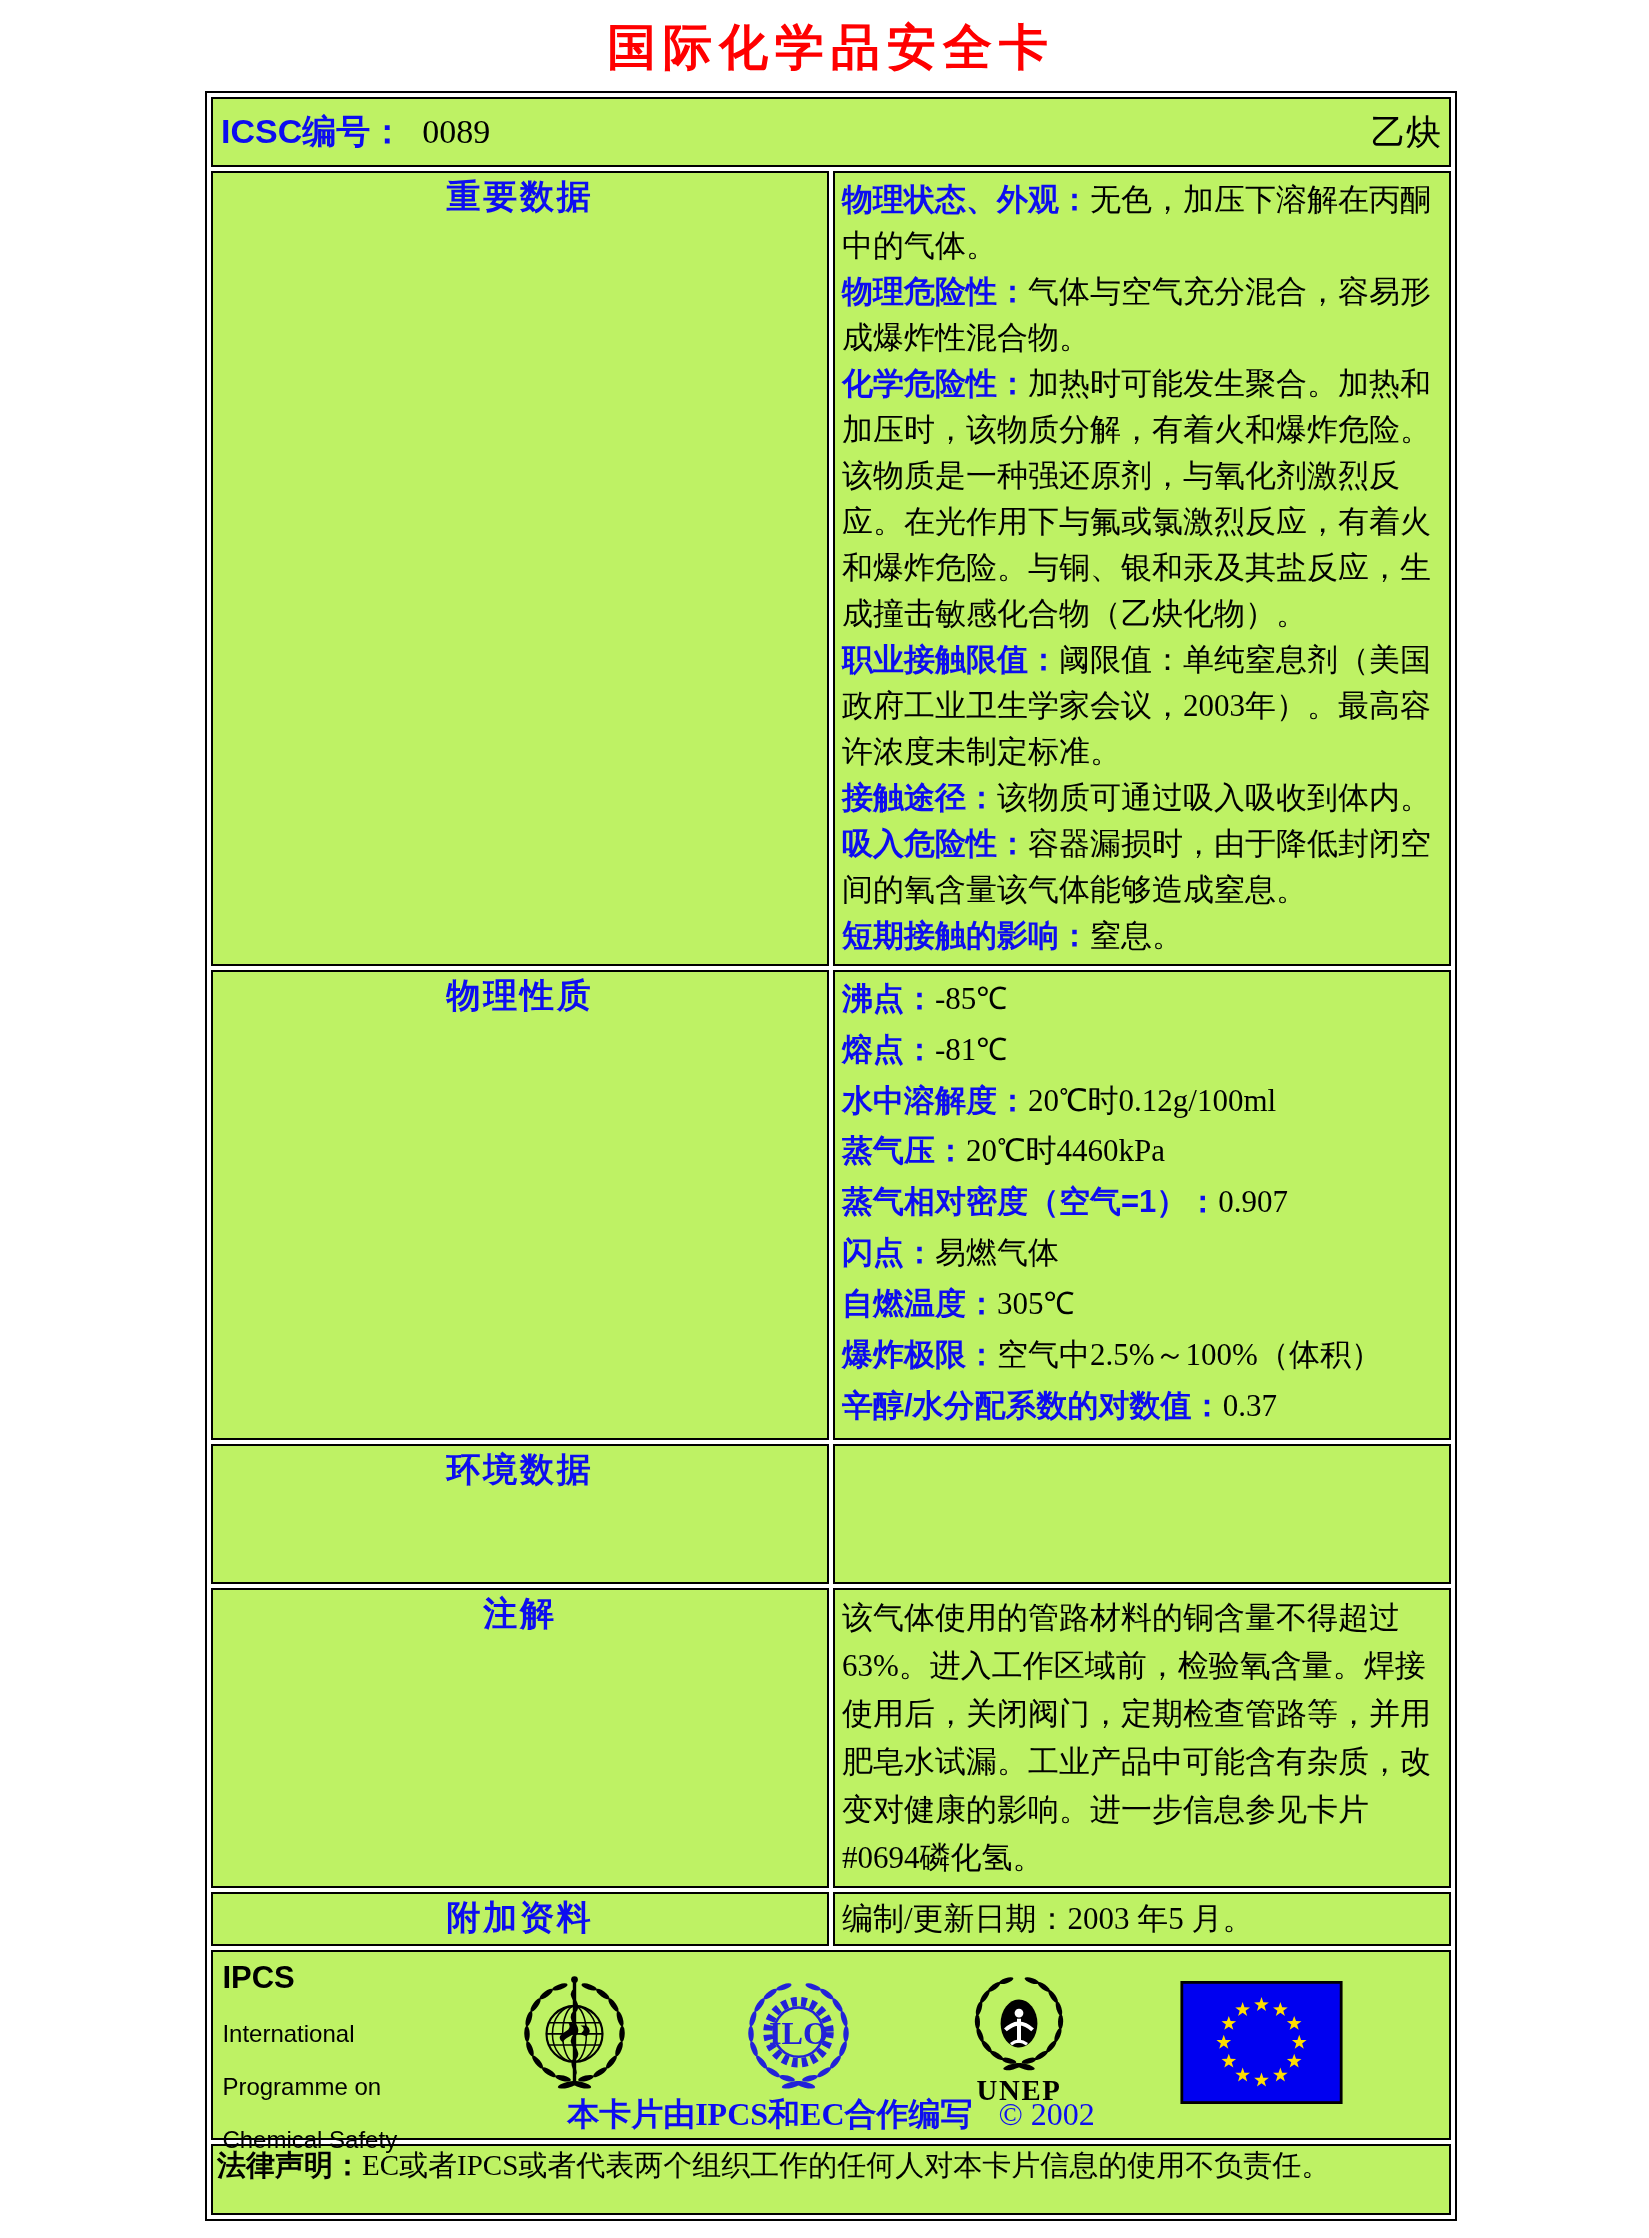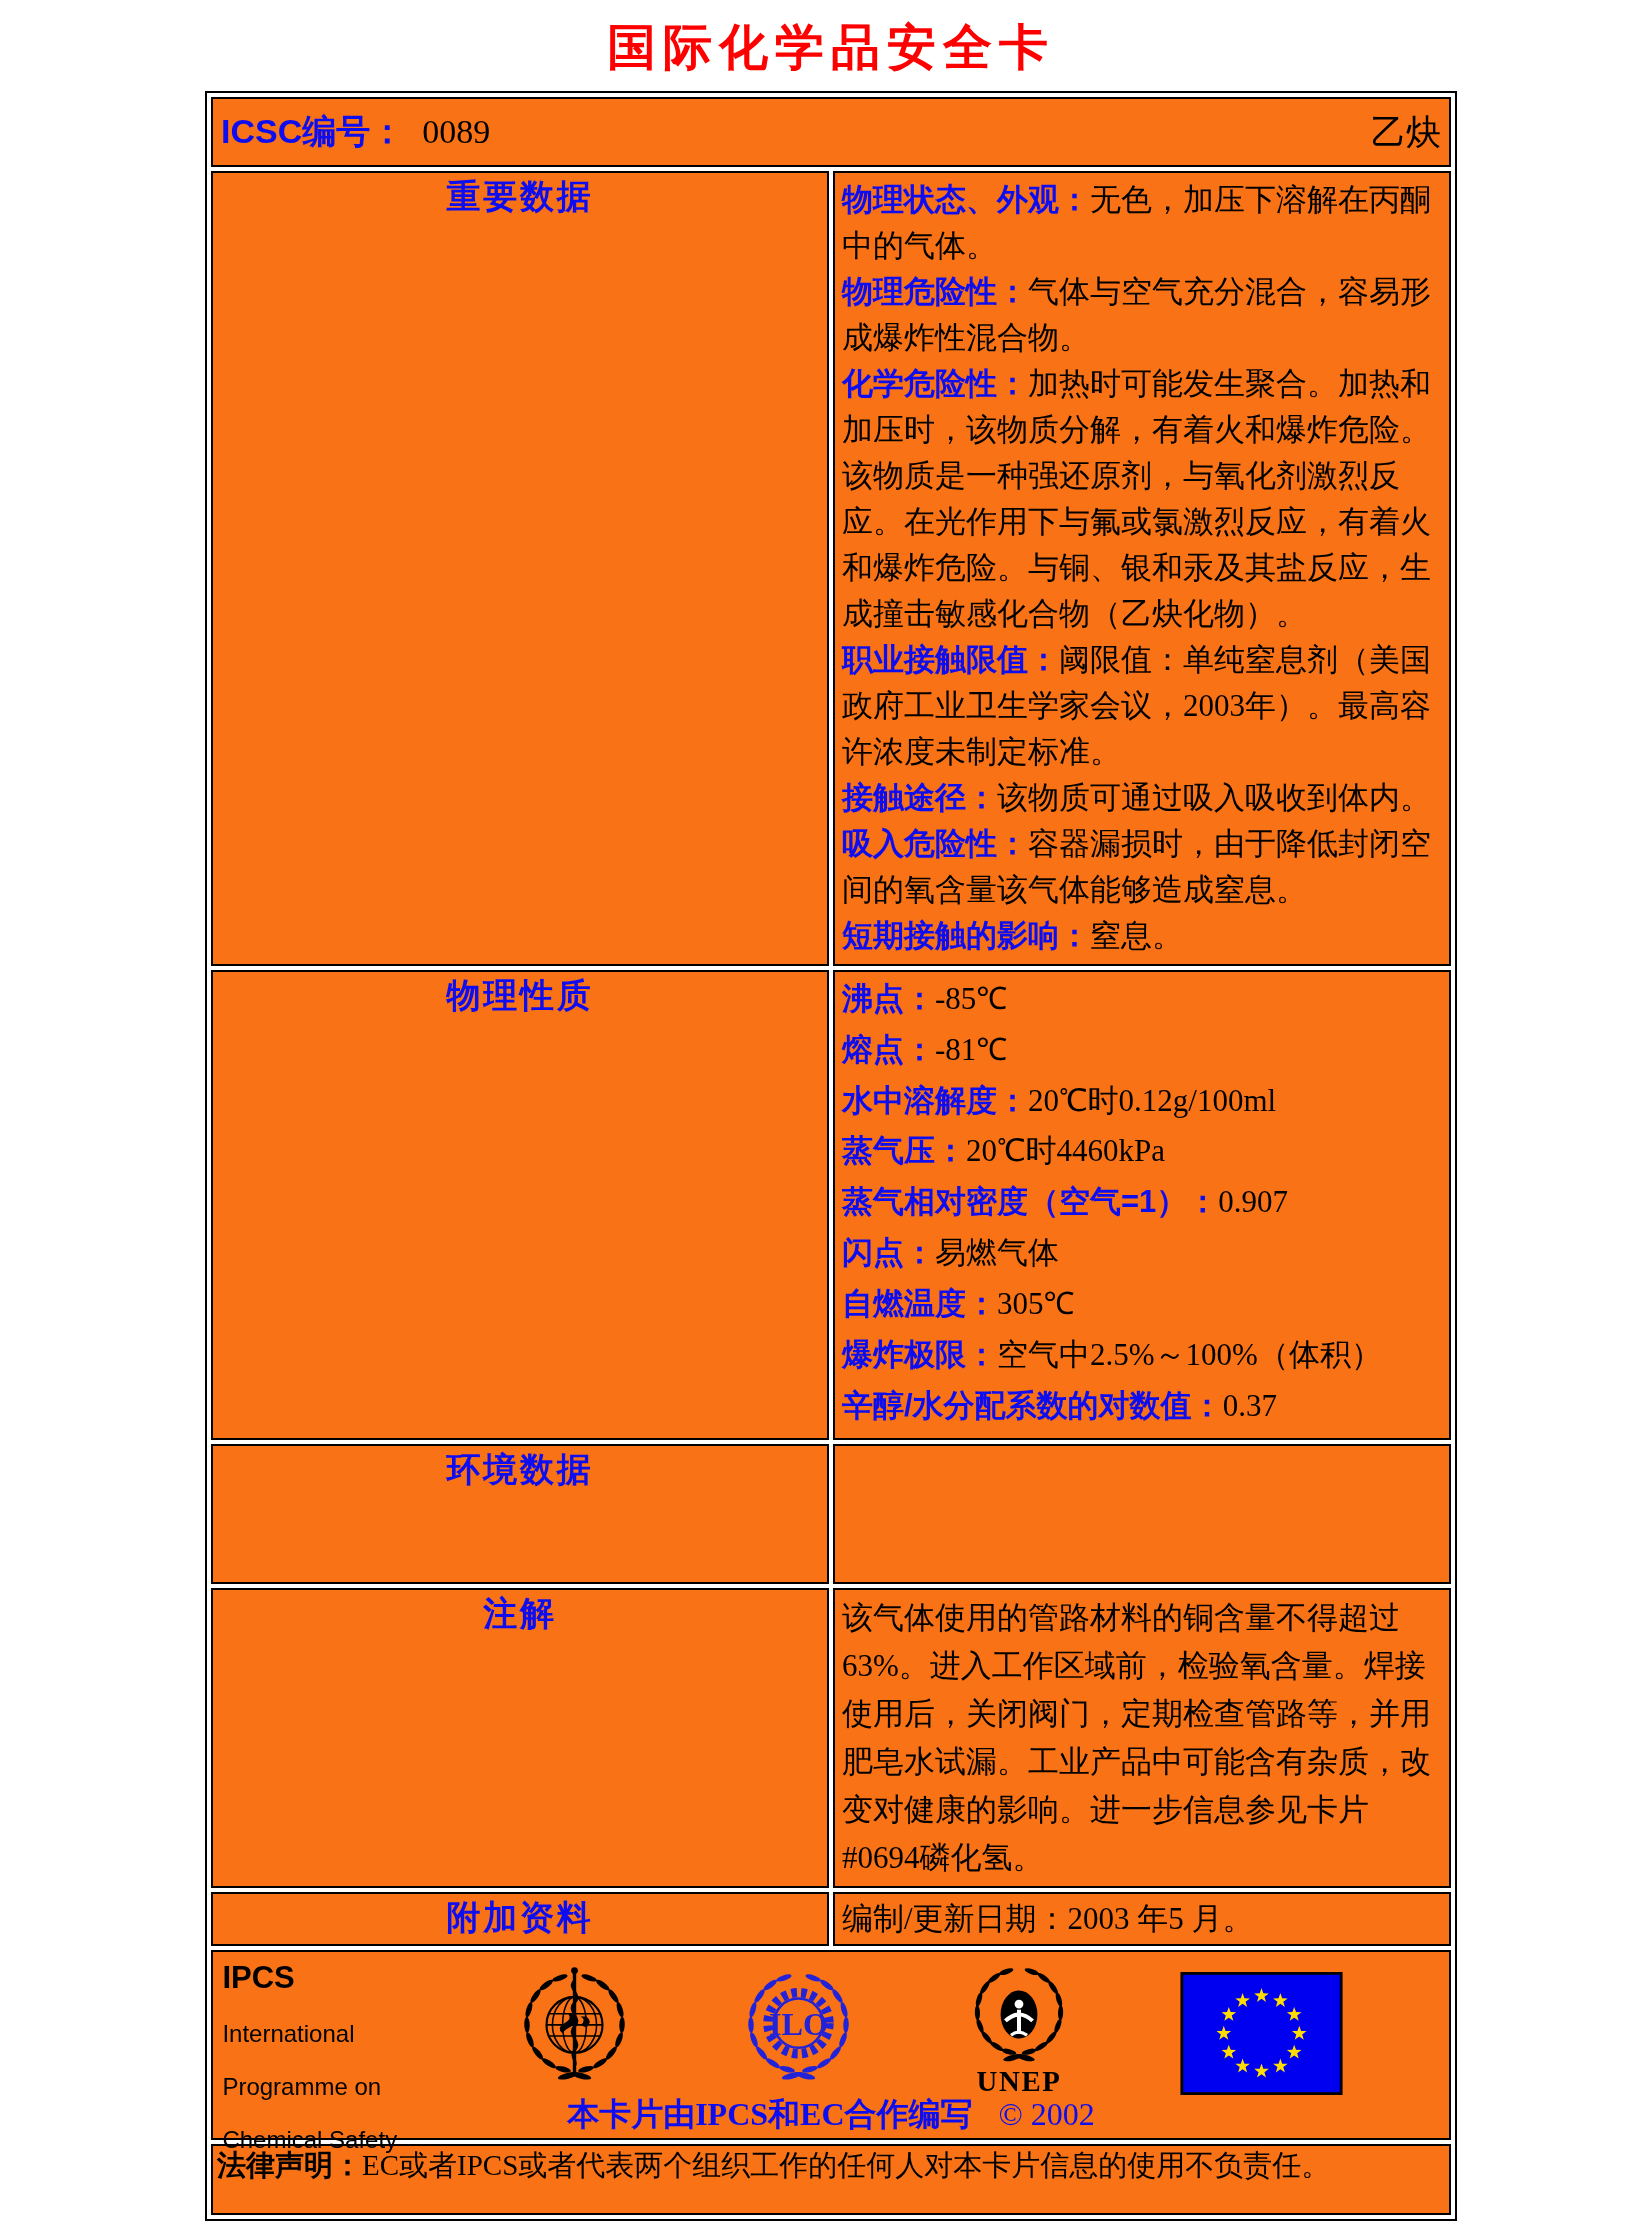--- a/index.html
+++ b/index.html
@@ -3,21 +3,21 @@
 <meta charset="utf-8">
 <style>
   html,body{margin:0;padding:0;background:#fff;}
   .page{position:relative;width:1608px;height:2239px;background:#fff;overflow:hidden;
         font-family:"Liberation Serif",serif;color:#000;}
   .doc-title{width:1252px;margin:15.4px 0 9.8px 205px;text-align:center;
              font-size:49px;font-weight:bold;color:#ff0000;letter-spacing:7px;
              font-family:"Liberation Serif",serif;}
   table.card{border-collapse:separate;border-spacing:4.2px;border:2.8px solid #000;
              margin-left:205px;width:1252px;background:#fff;table-layout:fixed;}
-  table.card td{border:2.1px solid #000;vertical-align:top;background:#f97316;}
+  table.card td{border:2.1px solid #000;vertical-align:top;background:#bef264;}
   td.label-cell{width:171px;vertical-align:middle;text-align:center;
                 color:#0d0df0;font-weight:bold;font-size:34px;
                 font-family:"Liberation Sans",sans-serif;letter-spacing:2.8px;}
   td.content-cell{padding:4.2px 9.8px 4.2px 7px;font-size:31px;line-height:46px;}
   .row-header-flex{display:flex;justify-content:space-between;align-items:center;
                    height:64px;padding:0 7px;}
   .icsc-label{color:#0d0df0;font-weight:bold;font-size:34px;
               font-family:"Liberation Sans",sans-serif;}
   .icsc-number{font-size:34px;margin-left:18px;}
   .chem-name{font-size:35px;}
@@ -25,21 +25,21 @@
   .entry-label{color:#0d0df0;font-weight:bold;
                font-family:"Liberation Sans",sans-serif;}
   .phys .entry{margin-bottom:4.9px;}
   .notes-text{display:block;line-height:48px;}
   .addl-flex{display:flex;align-items:center;height:41px;}
   .footer-cell{height:184px;}
   .footer-top{display:flex;align-items:flex-start;height:139px;}
   .ipcs-block{width:188px;padding:7px 0 0 8.4px;font-family:"Liberation Sans",sans-serif;}
   .ipcs-title{font-size:31px;font-weight:bold;line-height:35px;}
   .ipcs-line{font-size:24px;line-height:29px;margin-top:24px;}
-  .logos-area{flex:1;display:flex;justify-content:space-evenly;align-items:flex-start;padding-top:4px;}
+  .logos-area{flex:1;display:flex;justify-content:space-evenly;align-items:flex-start;padding-top:13px;}
   .logo-box{display:flex;flex-direction:column;align-items:center;}
   .eu-box{margin-top:15.4px;}
   .credit-line{text-align:center;font-size:32px;font-weight:bold;color:#0d0df0;
                font-family:"Liberation Serif",serif;margin-top:1.4px;}
   .credit-copy{font-weight:normal;font-size:32px;margin-left:26px;}
   td.legal-cell{vertical-align:middle;height:67px;padding:0 4px;font-size:29px;}
   .legal-label{font-weight:bold;font-family:"Liberation Sans",sans-serif;}
 </style>
 </head>
 <body>

